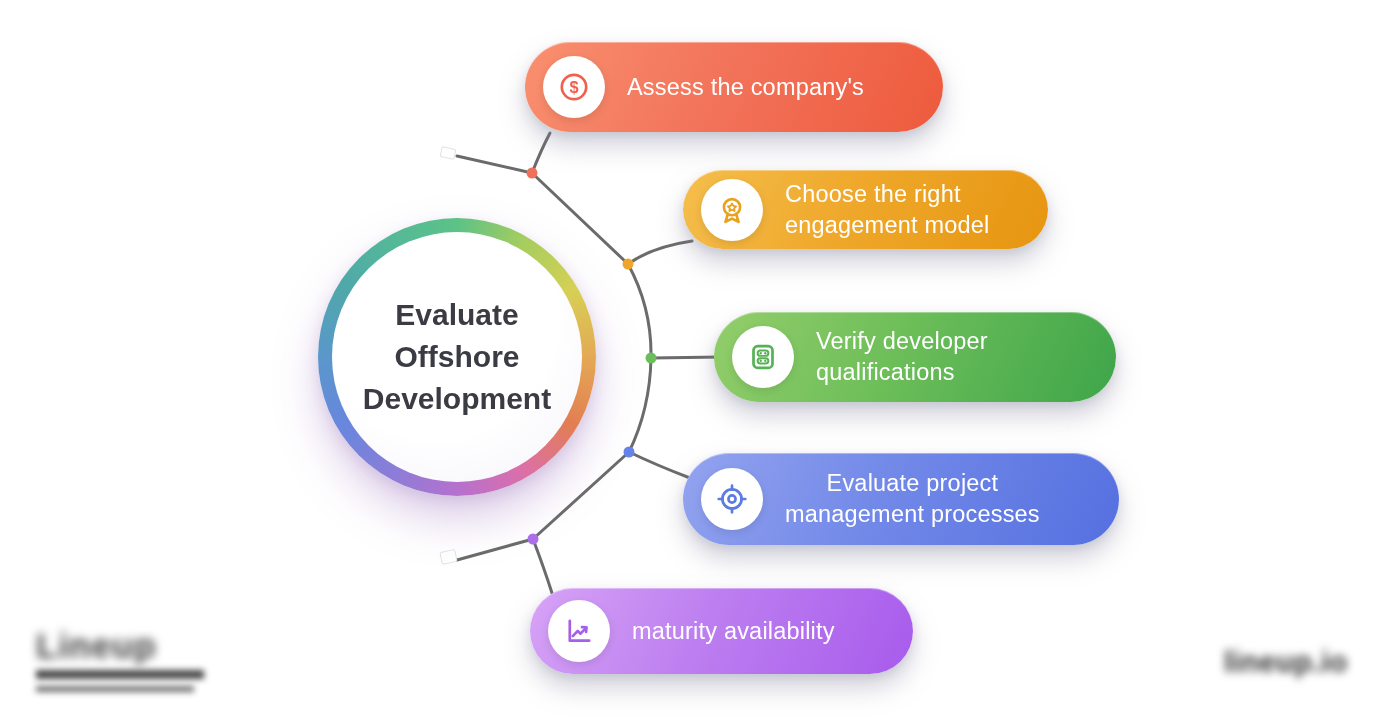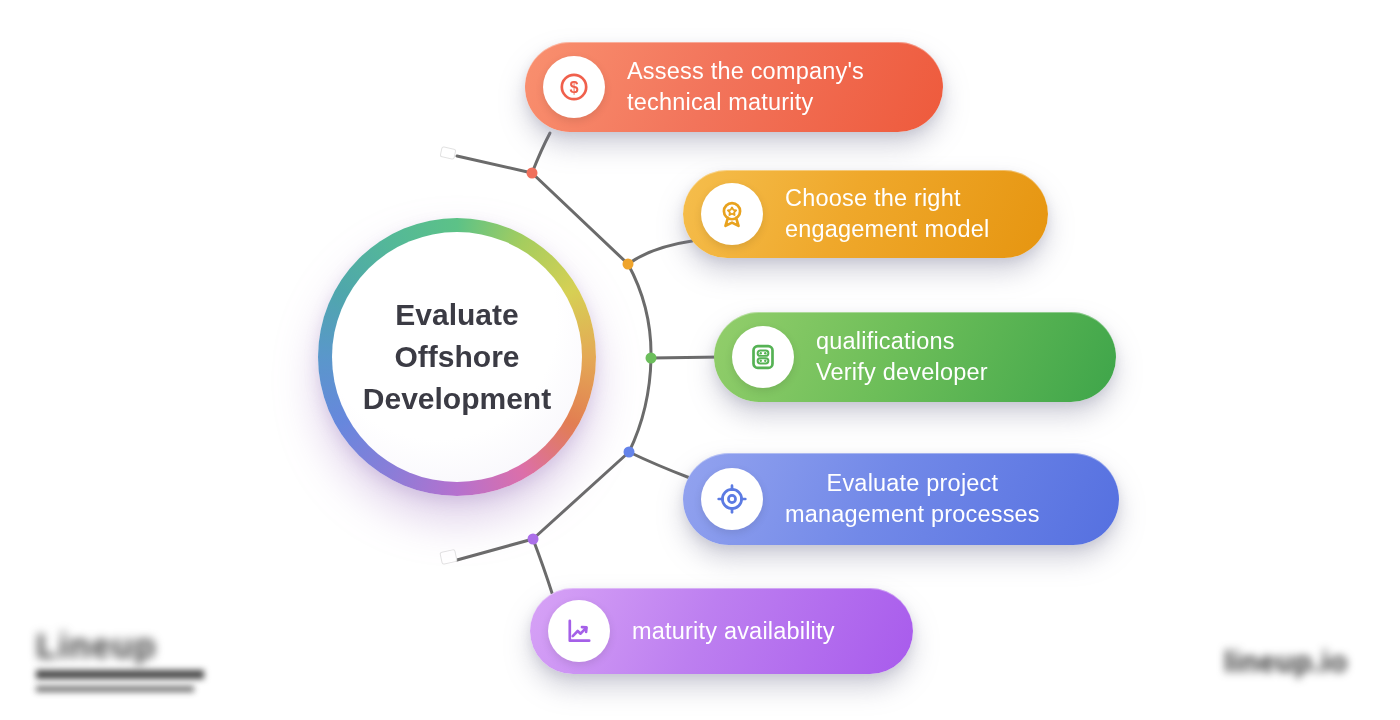--- a/index.html
+++ b/index.html
@@ -38,21 +38,21 @@
   .pill-text{font-size:23.5px;font-weight:400;line-height:31px;letter-spacing:.2px;}
   .pill-text span{display:block;}
   .pill-icon{
     width:62px;height:62px;border-radius:50%;background:#ffffff;flex:0 0 auto;
     display:flex;align-items:center;justify-content:center;
     box-shadow:0 3px 8px rgba(0,0,0,.10);
   }
   .pill-icon svg{width:34px;height:34px;}
   .pill-0{left:525px;top:42px;width:400px;height:90px;
     background:linear-gradient(115deg,#F9906F 0%,#F2745B 45%,#EE5A3C 100%);}
-  .pill-1{left:683px;top:170px;width:347px;height:88px;
+  .pill-1{left:683px;top:170px;width:347px;height:79px;
     background:linear-gradient(115deg,#F5BE4D 0%,#EFA82B 45%,#E69510 100%);}
   .pill-2{left:714px;top:312px;width:384px;height:90px;
     background:linear-gradient(115deg,#93CE6B 0%,#6DBE59 45%,#3EA54A 100%);}
   .pill-3{left:683px;top:453px;width:418px;height:92px;
     background:linear-gradient(115deg,#93A3EF 0%,#7289E8 45%,#5570E0 100%);text-align:center;}
   .pill-4{left:530px;top:588px;width:365px;height:86px;
     background:linear-gradient(115deg,#D7A3F6 0%,#BD7FF0 45%,#A85BEC 100%);}
   .pill-0 .pill-icon{color:#F0604C;}
   .pill-1 .pill-icon{color:#E8A21E;}
   .pill-2 .pill-icon{color:#55B254;}
@@ -104,21 +104,20 @@
 
   <div class="pill pill-0">
     <div class="pill-icon">
       <svg viewBox="0 0 24 24">
         <circle cx="12" cy="12" r="8.6" fill="none" stroke="currentColor" stroke-width="1.9"></circle>
         <text x="12" y="16.2" text-anchor="middle" font-size="11.5" font-weight="bold" font-family="Liberation Sans, sans-serif" fill="currentColor">$</text>
       </svg>
     </div>
     <div class="pill-text">
       <span>Assess the company's</span>
-      <span>technical maturity</span>
     </div>
   </div>
 
   <div class="pill pill-1">
     <div class="pill-icon">
       <svg viewBox="0 0 24 24" stroke="currentColor" fill="none" stroke-linejoin="round" stroke-linecap="round">
         <circle cx="12" cy="10" r="5.7" stroke-width="1.9"></circle>
         <path d="M12 7.4 L13 9.1 L14.9 9.4 L13.5 10.8 L13.8 12.7 L12 11.8 L10.2 12.7 L10.5 10.8 L9.1 9.4 L11 9.1 Z" stroke-width="1.3"></path>
         <path d="M9.1 14.7 L7.4 20.4 L12 18.1 L16.6 20.4 L14.9 14.7" stroke-width="1.9"></path>
       </svg>
@@ -135,22 +134,22 @@
         <rect x="5.3" y="4.3" width="13.4" height="15.4" rx="3" stroke-width="1.9"></rect>
         <rect x="8.2" y="7.4" width="7.6" height="3.8" rx="1.9" stroke-width="1.4"></rect>
         <rect x="8.2" y="12.8" width="7.6" height="3.8" rx="1.9" stroke-width="1.4"></rect>
         <circle cx="10.4" cy="9.3" r="0.85" fill="currentColor" stroke="none"></circle>
         <circle cx="13.6" cy="9.3" r="0.85" fill="currentColor" stroke="none"></circle>
         <circle cx="10.4" cy="14.7" r="0.85" fill="currentColor" stroke="none"></circle>
         <circle cx="13.6" cy="14.7" r="0.85" fill="currentColor" stroke="none"></circle>
       </svg>
     </div>
     <div class="pill-text">
+      <span>Verify developer</span>
       <span>qualifications</span>
-      <span>Verify developer</span>
     </div>
   </div>
 
   <div class="pill pill-3">
     <div class="pill-icon">
       <svg viewBox="0 0 24 24" stroke="currentColor" fill="none" stroke-linecap="round">
         <circle cx="12" cy="12" r="6.8" stroke-width="1.9"></circle>
         <circle cx="12" cy="12" r="2.5" stroke-width="1.9"></circle>
         <line x1="12" y1="2.6" x2="12" y2="5.4" stroke-width="1.9"></line>
         <line x1="12" y1="18.6" x2="12" y2="21.4" stroke-width="1.9"></line>

